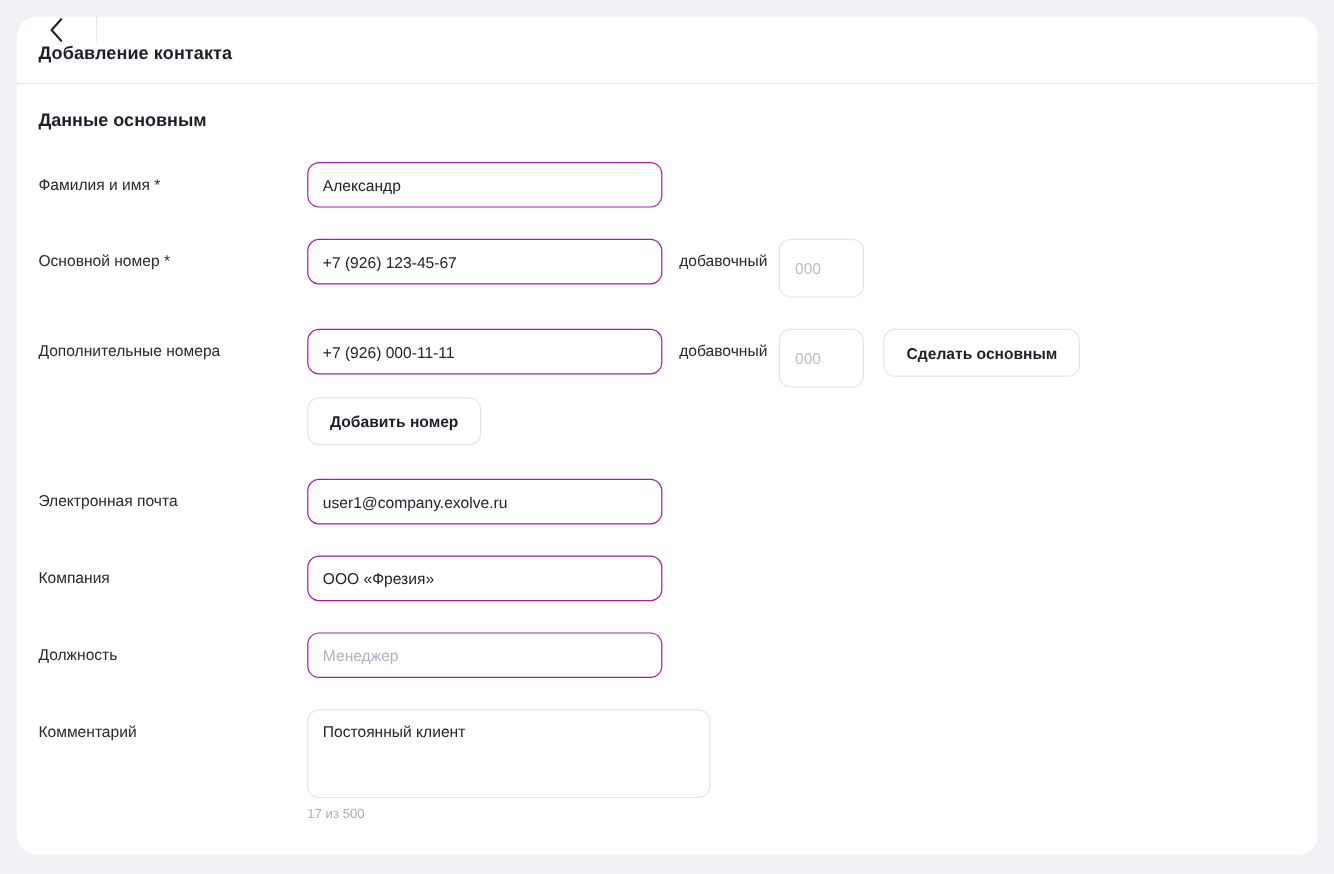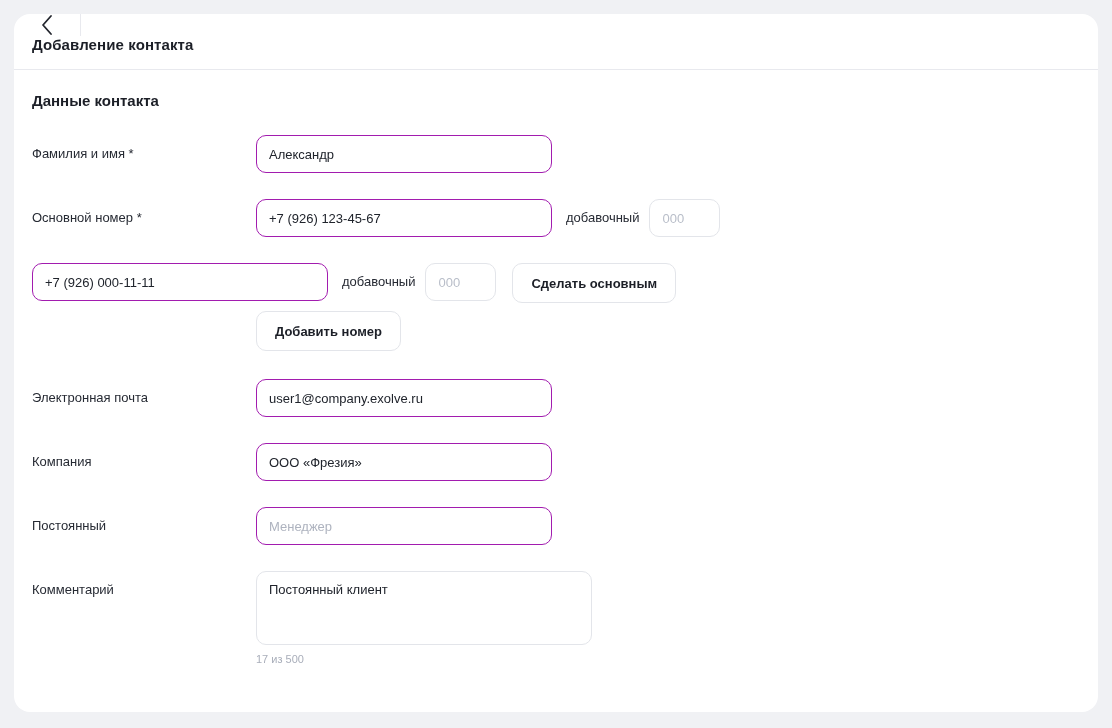--- a/index.html
+++ b/index.html
@@ -101,21 +101,21 @@
 
   .ext-label {
     font-size: 13px;
     color: #262a33;
     line-height: 38px;
     margin: 0 10px 0 14px;
     white-space: nowrap;
   }
   .ext-input {
     width: 71px;
-    height: 38px;
+    height: 49px;
     border: 1px solid #e3e5ea;
     border-radius: 10px;
     padding: 0 12px;
     font-size: 13px;
     color: #1d4ed8;
     background: #fff;
     outline: none;
     font-family: inherit;
   }
   .ext-input::placeholder { color: #b9bec9; }
@@ -175,39 +175,40 @@
         <svg width="14" height="22" viewBox="0 0 14 22" fill="none" xmlns="http://www.w3.org/2000/svg">
           <path d="M11 2 L3 11 L11 20" stroke="#23262e" stroke-width="1.8" stroke-linecap="round" stroke-linejoin="round"></path>
         </svg>
       </span>
     </div>
     <div class="header-title">Добавление контакта</div>
   </div>
 
   <div class="body">
 
-    <div class="section-title">Данные контакта</div>
+    <div class="section-title">Данные основным</div>
 
     <div class="form-row">
       <div class="row-label">Фамилия и имя *</div>
       <div class="row-fields">
         <input class="txt-input" type="text" value="Александр" style="">
       </div>
     </div>
 
     <div class="form-row">
       <div class="row-label">Основной номер *</div>
       <div class="row-fields">
         <input class="txt-input" type="text" value="+7 (926) 123-45-67" style="">
         <span class="ext-label">добавочный</span>
         <input class="ext-input" type="text" placeholder="000" style="">
       </div>
     </div>
 
     <div class="form-row tight">
+      <div class="row-label">Дополнительные номера</div>
       <div class="row-fields">
         <input class="txt-input" type="text" value="+7 (926) 000-11-11" style="">
         <span class="ext-label">добавочный</span>
         <input class="ext-input" type="text" placeholder="000" style="">
         <button class="ghost-btn make-primary">Сделать основным</button>
       </div>
     </div>
 
     <div class="add-number-wrap">
       <button class="ghost-btn">Добавить номер</button>
@@ -221,21 +222,21 @@
     </div>
 
     <div class="form-row">
       <div class="row-label">Компания</div>
       <div class="row-fields">
         <input class="txt-input" type="text" value="ООО «Фрезия»" style="">
       </div>
     </div>
 
     <div class="form-row">
-      <div class="row-label">Постоянный</div>
+      <div class="row-label">Должность</div>
       <div class="row-fields">
         <input class="txt-input" type="text" placeholder="Менеджер" style="">
       </div>
     </div>
 
     <div class="form-row">
       <div class="row-label top-align">Комментарий</div>
       <div class="row-fields ta-wrap">
         <textarea class="txt-area" style="">Постоянный клиент</textarea>
         <div class="char-counter">17 из 500</div>

